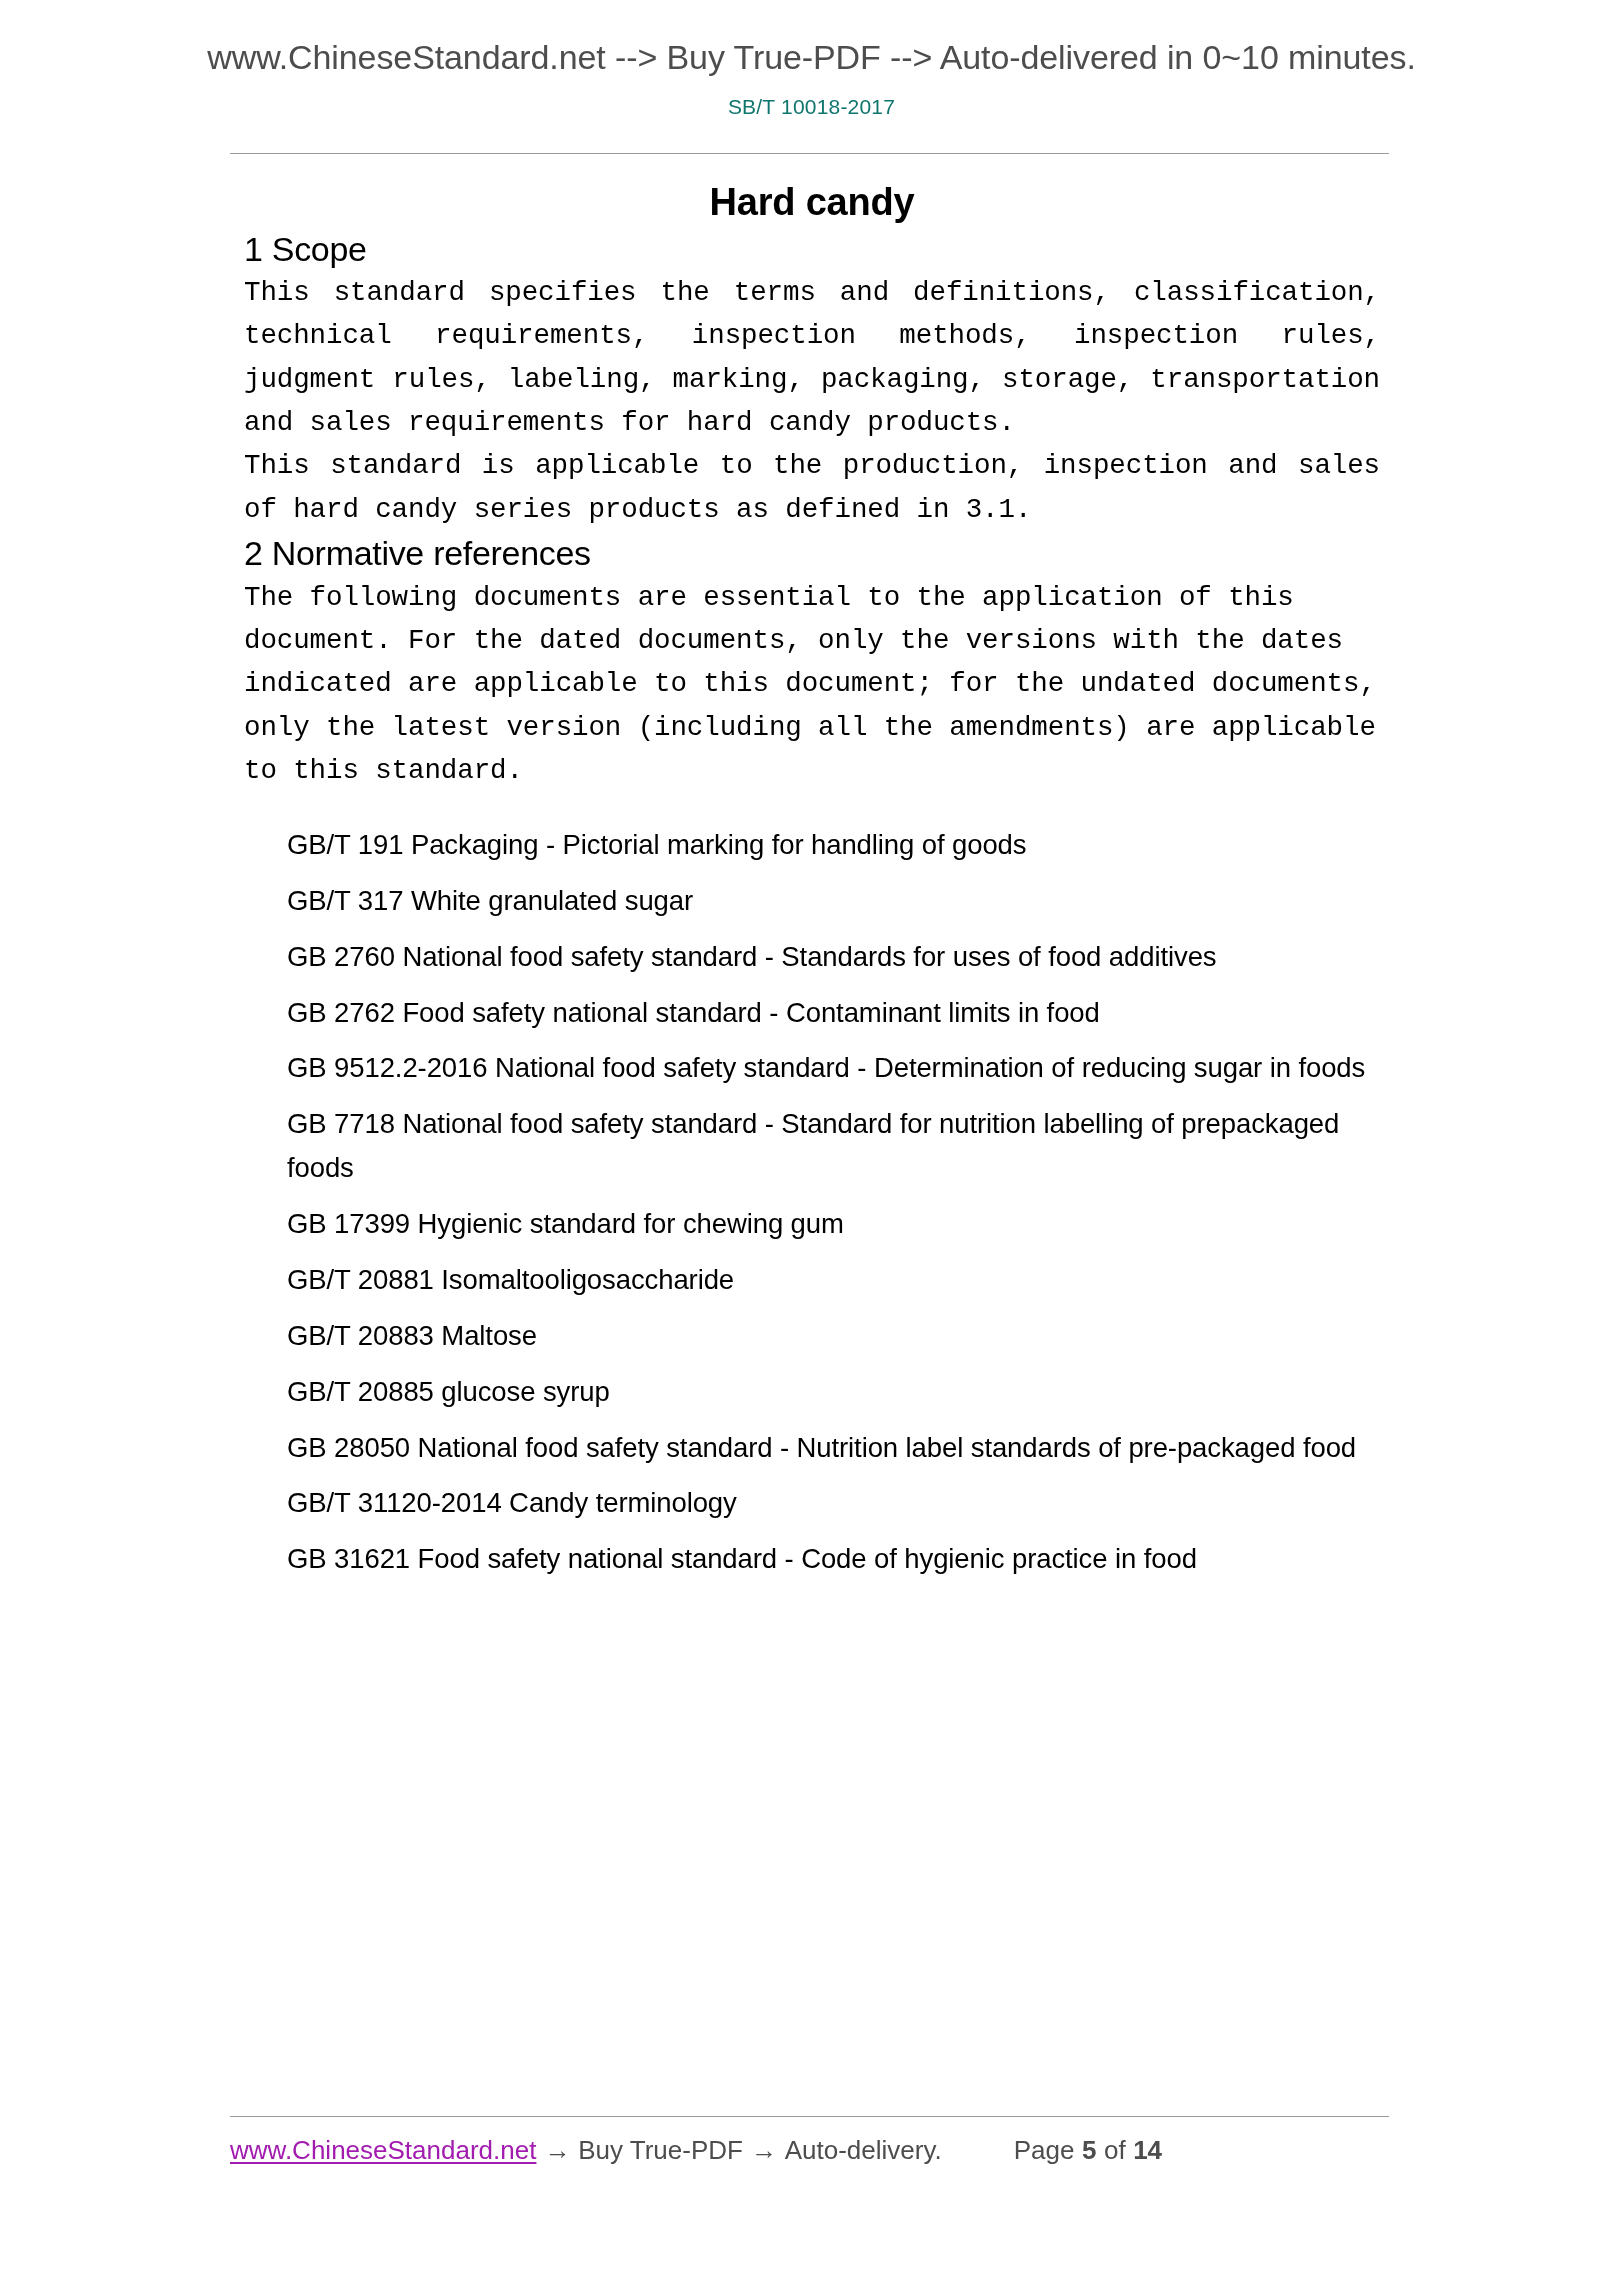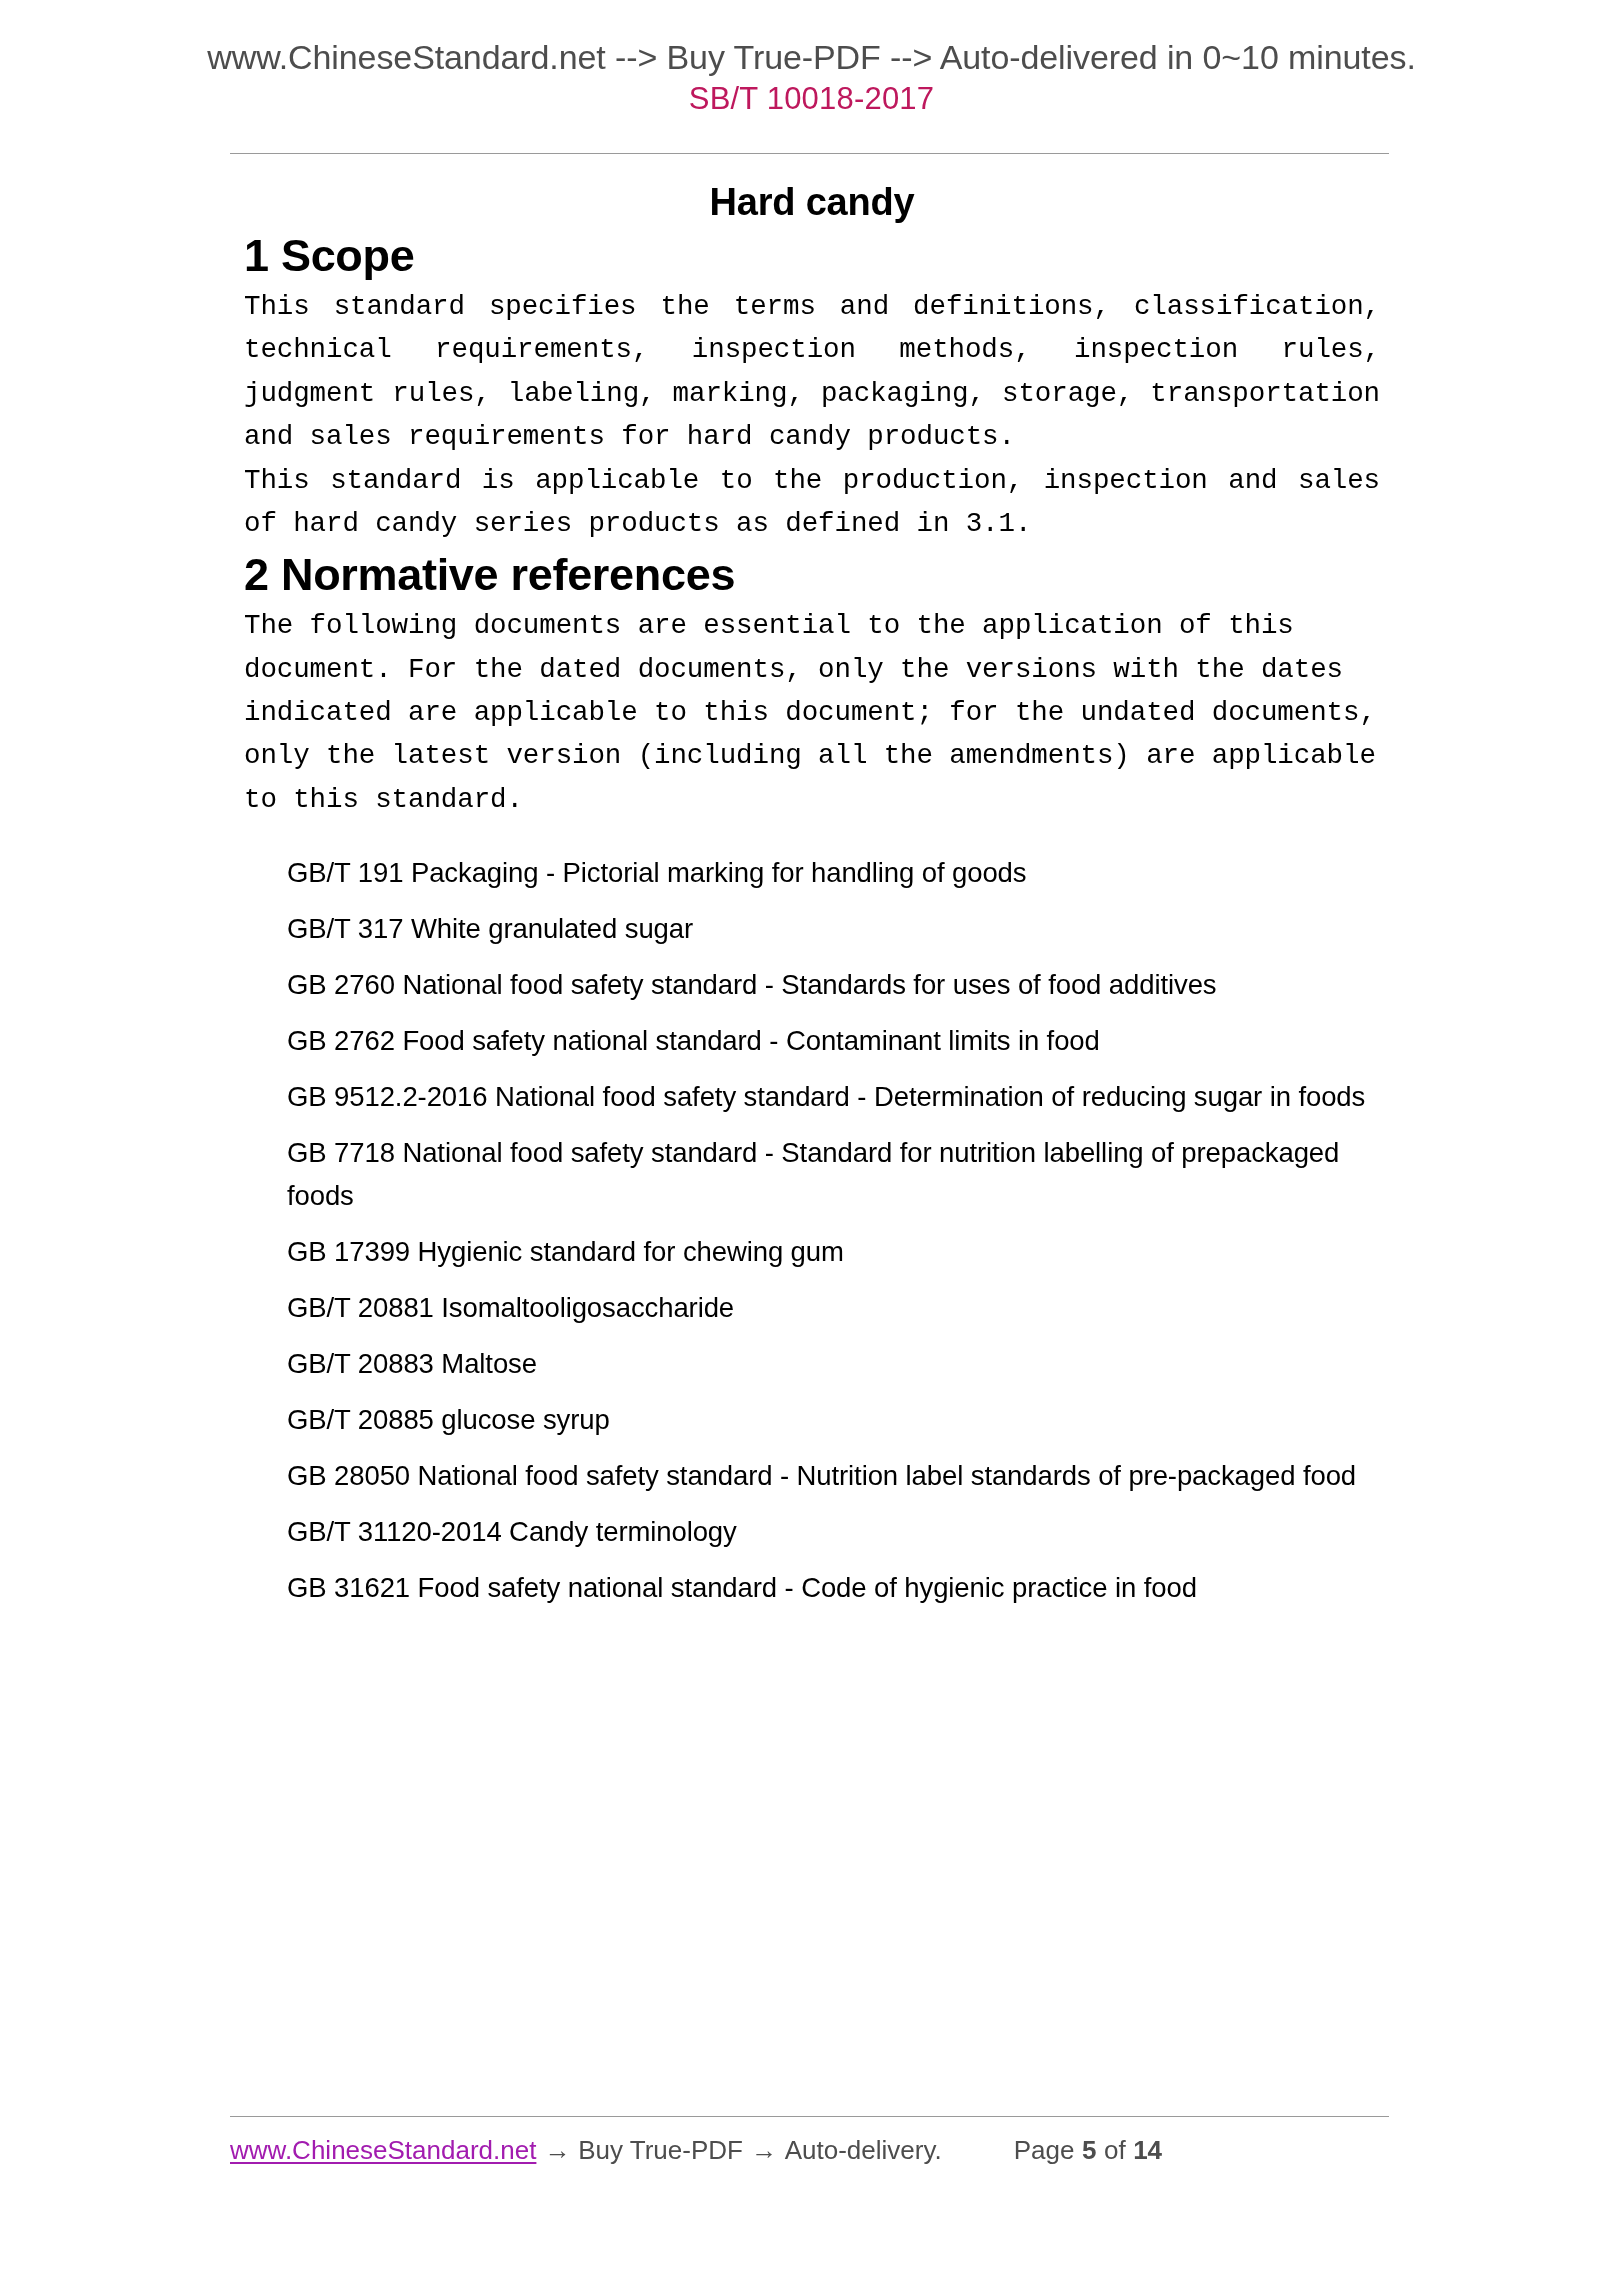--- a/index.html
+++ b/index.html
@@ -35,24 +35,24 @@
     text-align: center;
   }
   .header-promo {
     font-size: 34px;
     line-height: 1.18;
     color: #4d4d4d;
     letter-spacing: -0.1px;
     white-space: nowrap;
   }
   .header-stdno {
-    margin-top: 3px;
-    font-size: 31px;
+    margin-top: 17px;
+    font-size: 21px;
     line-height: 1.2;
-    color: #be185d;
+    color: #0f766e;
     letter-spacing: 0.2px;
   }
   .header-rule {
     position: absolute;
     top: 153px;
     left: 230px;
     width: 1159px;
     height: 0;
     border-top: 1.7px solid #9a9a9a;
   }
@@ -68,22 +68,22 @@
   .doc-title {
     text-align: center;
     font-size: 38px;
     font-weight: bold;
     line-height: 1.25;
     margin: 0 0 0 0;
     letter-spacing: -0.2px;
   }
 
   h2.section-heading {
-    font-size: 45px;
-    font-weight: bold;
+    font-size: 34px;
+    font-weight: normal;
     line-height: 1.3;
     margin: 0;
     letter-spacing: -0.3px;
   }
   .h-scope { margin-top: 55px; }
   .h-normative { margin-top: 45px; }
 
   p.body-text {
     font-size: 27.5px;
     line-height: 1.58;

